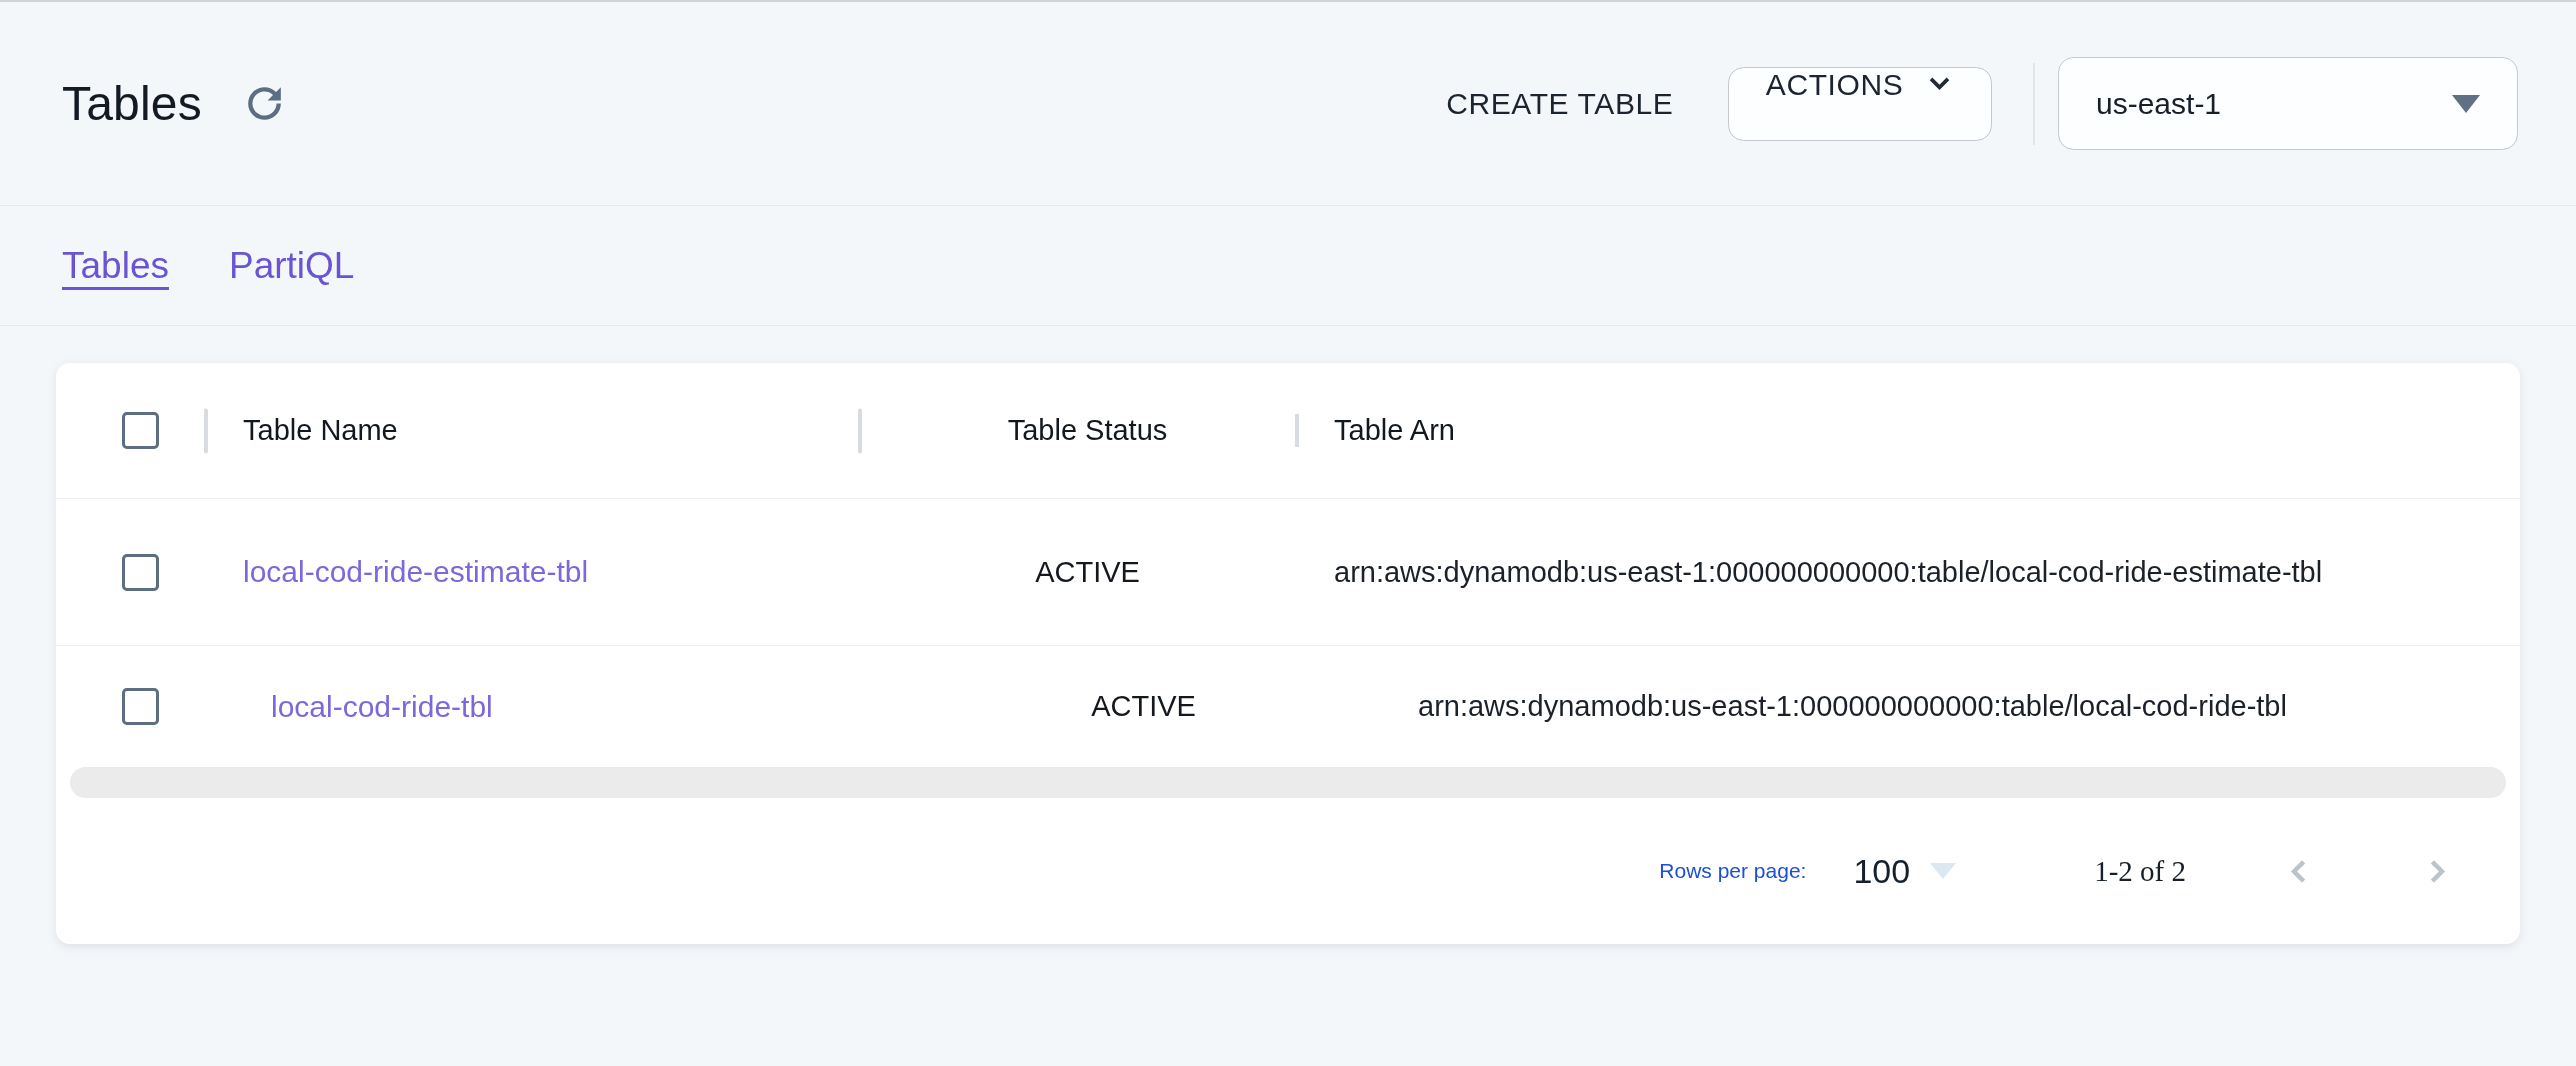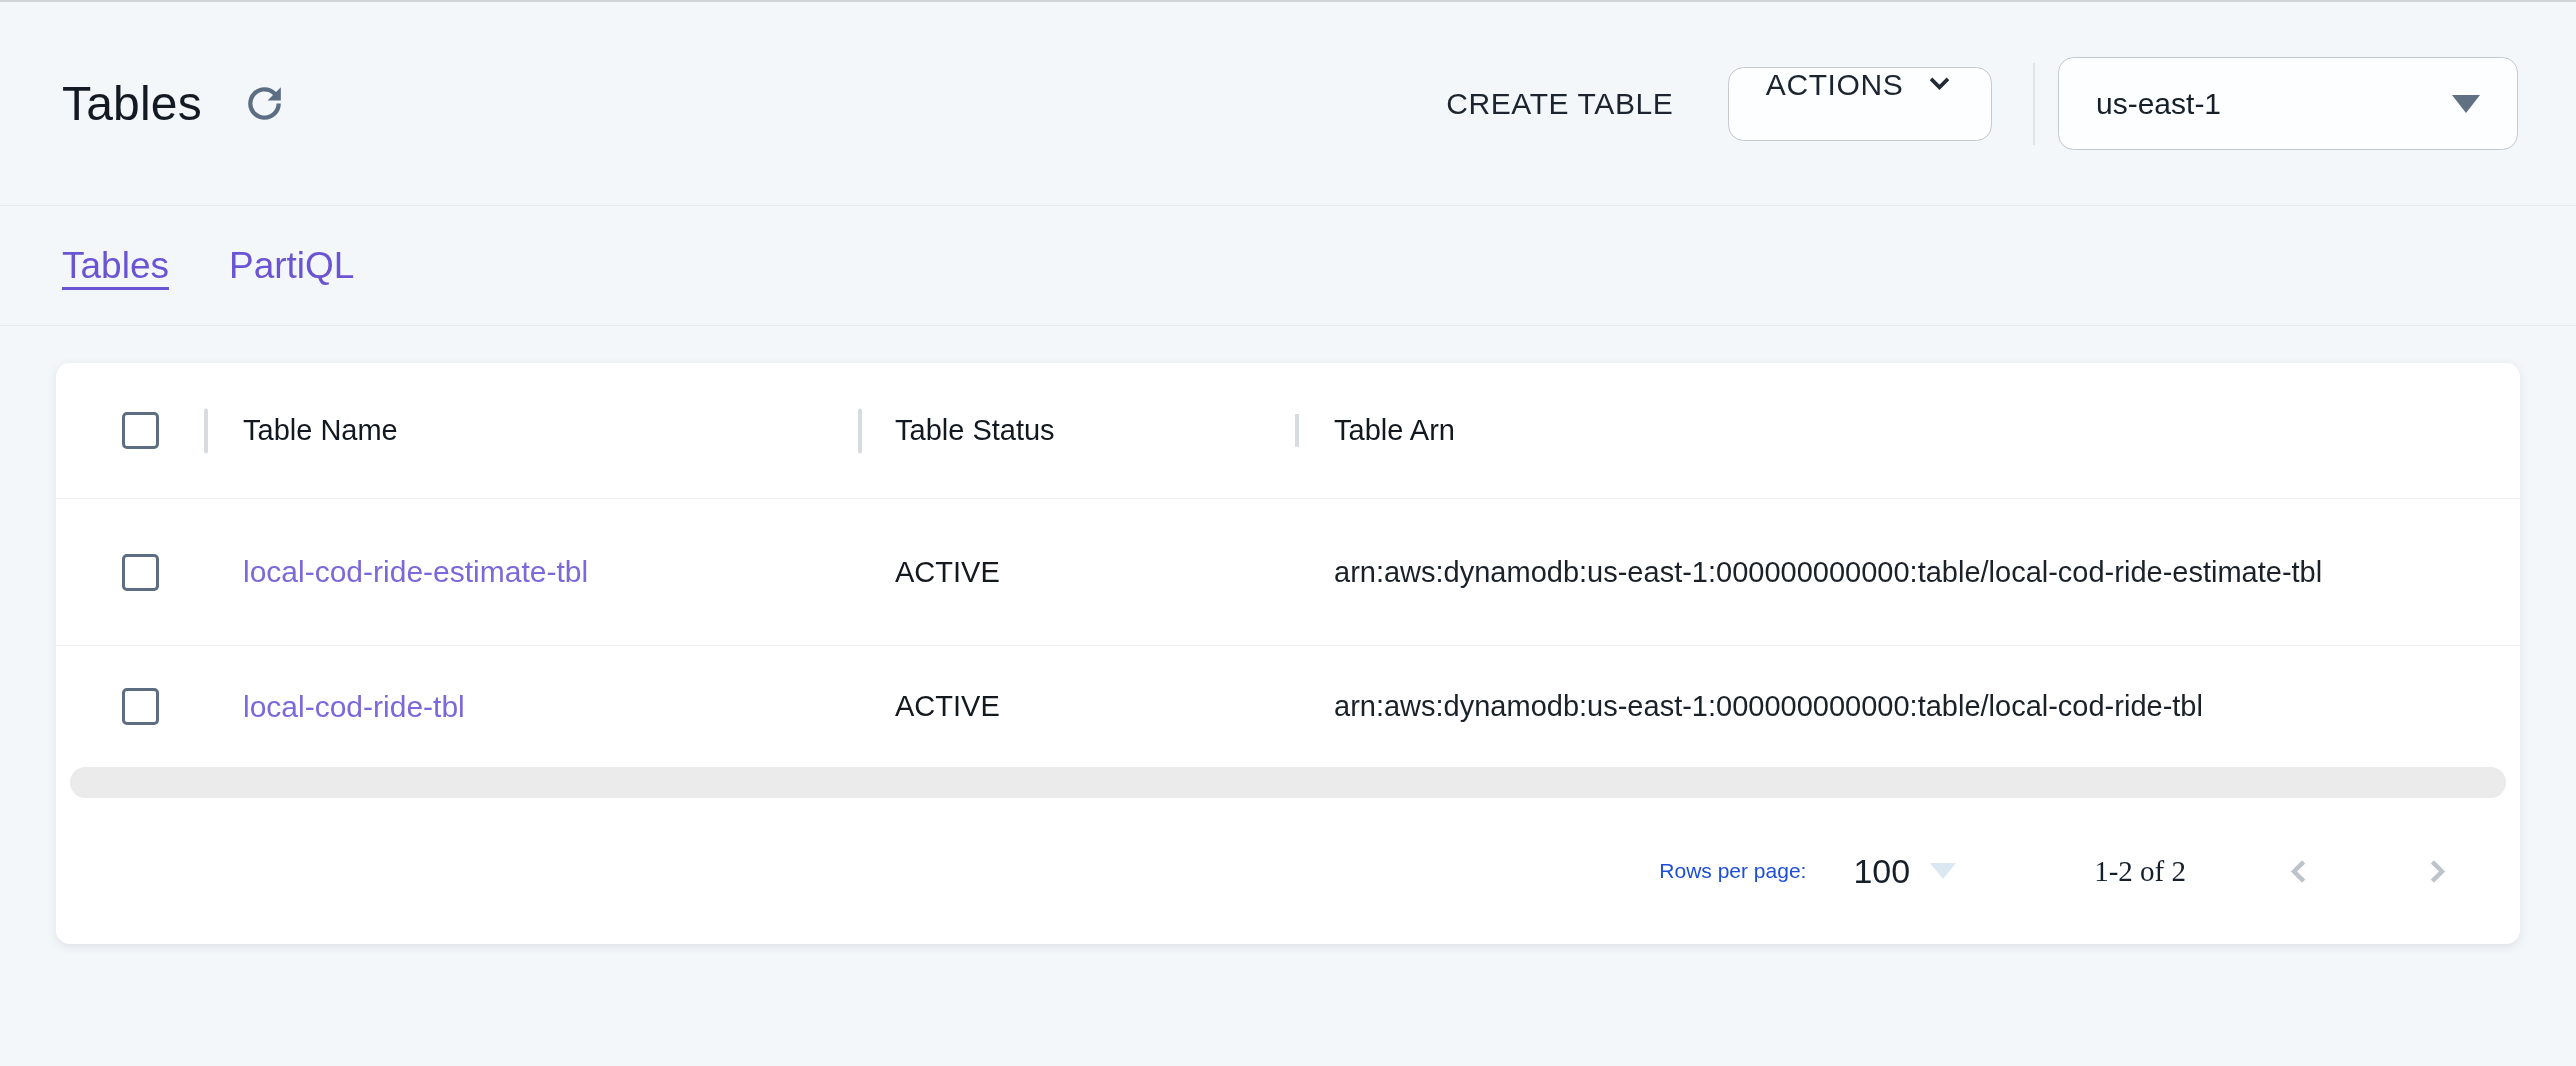--- a/index.html
+++ b/index.html
@@ -93,25 +93,25 @@
     background: #ffffff;
     border-radius: 13.6px;
     box-shadow: 0 2.9px 8.8px rgba(25, 39, 56, 0.10);
     overflow: hidden;
     display: flex; flex-direction: column;
   }
 
   .t-row { display: flex; align-items: center; }
   .t-head { height: 136px; border-bottom: 1.9px solid #eceef1; }
   .t-body-row { height: 147px; border-bottom: 1.9px solid #eceef1; }
-  .t-body-row.last { height: 121px; border-bottom: none; }
+  .t-body-row.last { height: 121px; border-bottom: none; gap: 28px; }
 
   .col-check { width: 148px; display: flex; align-items: center; padding-left: 66px; flex-shrink: 0; }
   .col-name  { width: 654px; flex-shrink: 0; position: relative; padding-left: 39px; }
-  .col-status{ width: 437px; flex-shrink: 0; position: relative; padding-left: 37px; }
+  .col-status{ width: 437px; flex-shrink: 0; position: relative; padding-left: 22px; text-align: center; }
   .col-arn   { flex: 1; position: relative; padding-left: 39px; overflow: hidden; white-space: nowrap; }
 
   .t-head .hdr-cell::before {
     content: "";
     position: absolute; left: 0; top: 50%;
     transform: translateY(-50%);
     width: 3.9px; height: 45px; background: #d8dce0; border-radius: 1.9px;
   }
   .hdr-label { font-size: 29px; color: #12181f; }
 

